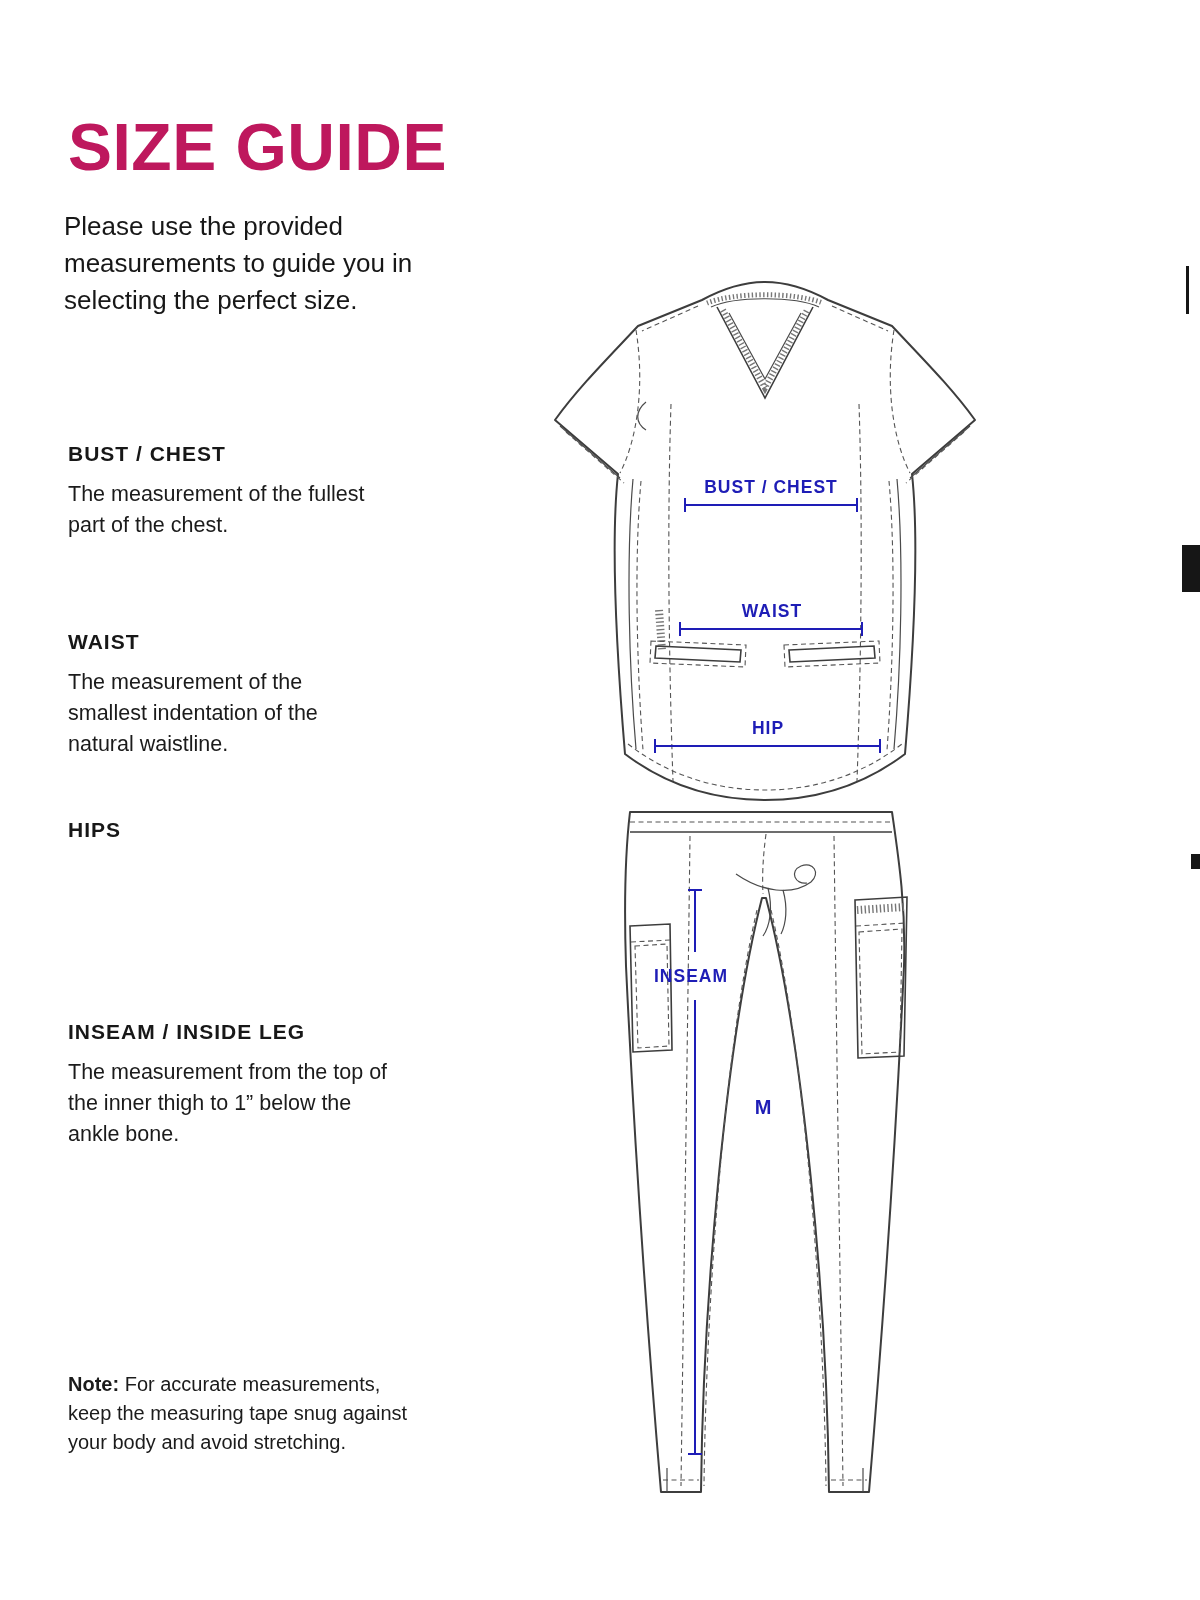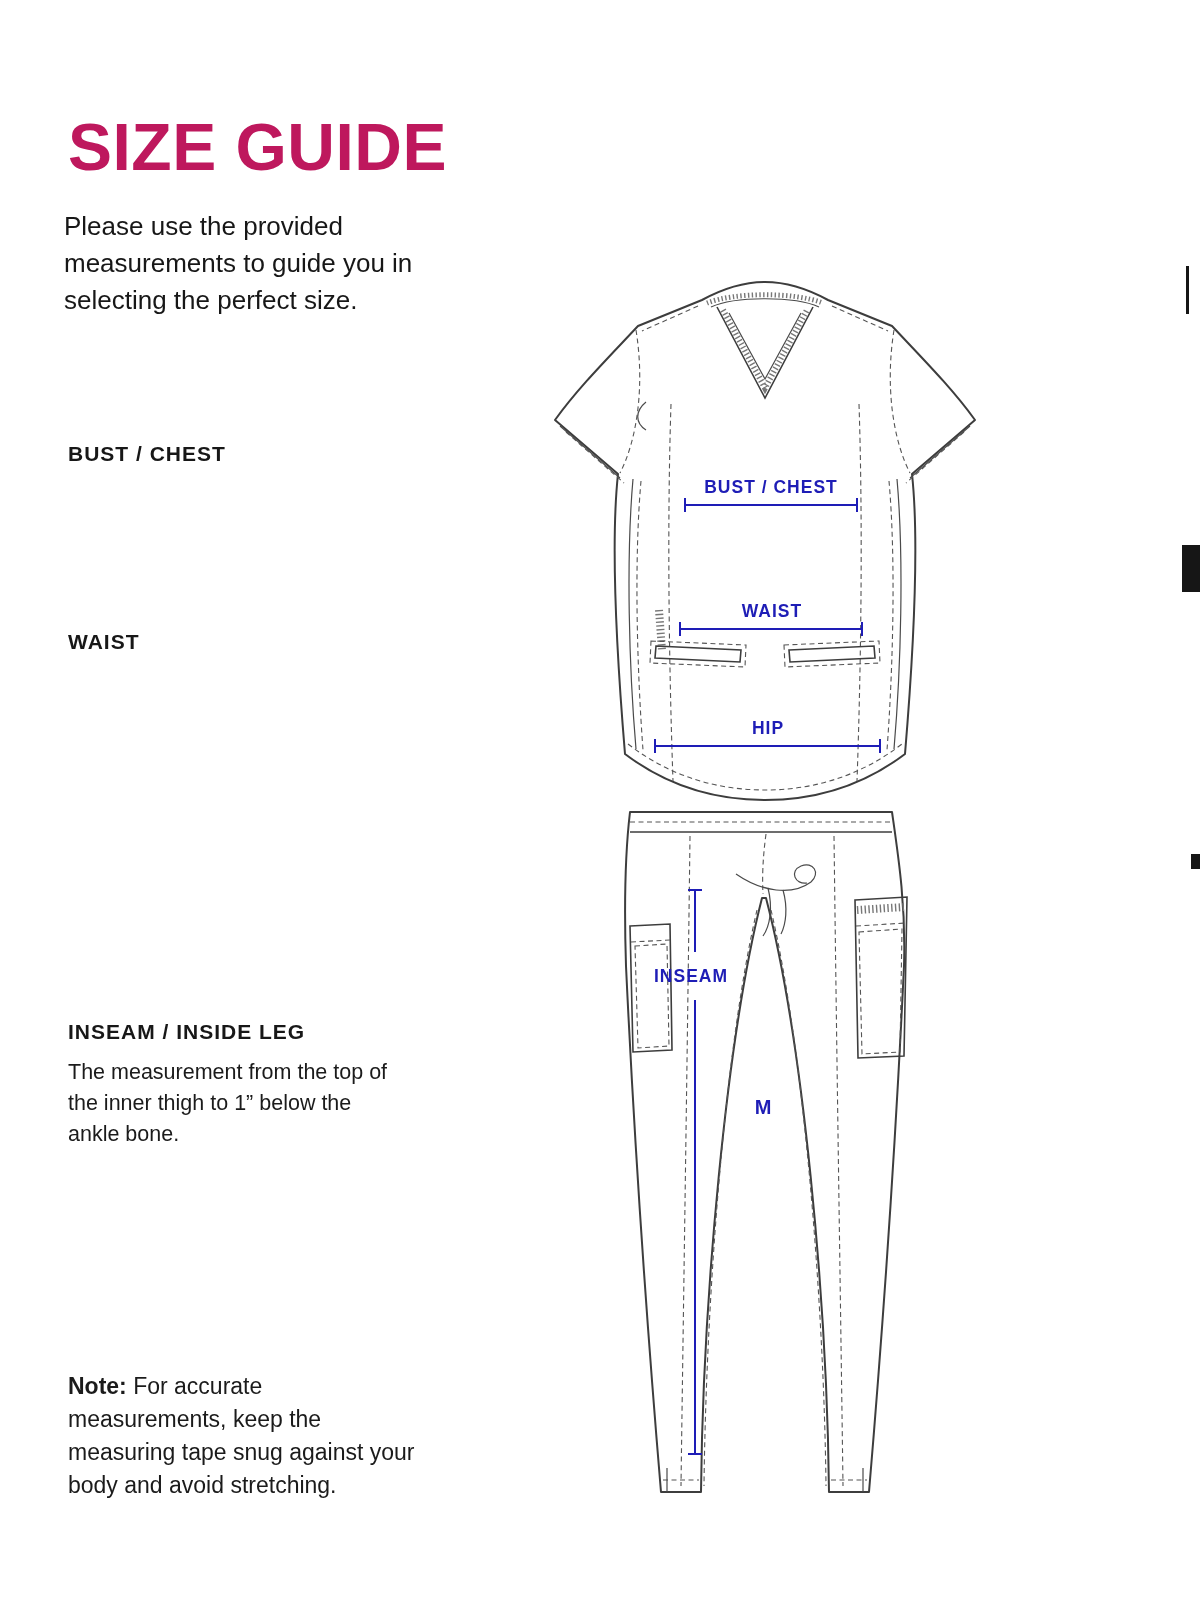--- a/index.html
+++ b/index.html
@@ -25,21 +25,21 @@
     margin: 0; font-size: 21px; font-weight: 700;
     letter-spacing: 1px; color: #171717;
   }
   .def p { margin: 13px 0 0 0; font-size: 21.5px; line-height: 1.44; }
   .def-bust   { top: 442px; }  .def-bust p   { width: 300px; }
   .def-waist  { top: 630px; }  .def-waist p  { width: 312px; }
   .def-hips   { top: 818px; }  .def-hips p   { width: 380px; }
   .def-inseam { top: 1020px; } .def-inseam p { width: 340px; }
   .note {
     position: absolute; left: 68px; top: 1370px; width: 348px;
-    font-size: 23px; line-height: 1.44; margin: 0;
+    font-size: 20px; line-height: 1.44; margin: 0;
   }
   .note strong { font-weight: 700; }
   .figure { position: absolute; left: 530px; top: 276px; width: 470px; height: 1262px; }
 
   
   .ol  { fill: #ffffff; stroke: #3d3d3d; stroke-width: 2; stroke-linejoin: round; }
   .ln  { fill: none; stroke: #3d3d3d; stroke-width: 1.6; }
   .ln2 { fill: none; stroke: #4a4a4a; stroke-width: 1.2; }
   .dash { fill: none; stroke: #555555; stroke-width: 1.1; stroke-dasharray: 5 3.5; }
   .rib  { fill: none; stroke: #777777; stroke-dasharray: 1.4 2.4; }
@@ -66,27 +66,30 @@
 <body>
 
 <div>
 
   <h1 class="title">SIZE GUIDE</h1>
 
   <p class="intro">Please use the provided measurements to guide you in selecting the perfect size.</p>
 
   <section class="def def-bust">
     <h2>BUST / CHEST</h2>
+    <p>The measurement of the fullest part of the chest.</p>
   </section>
 
   <section class="def def-waist">
     <h2>WAIST</h2>
+    <p>The measurement of the smallest indentation of the natural waistline.</p>
   </section>
 
   <section class="def def-hips">
+    <h2>HIPS</h2>
   </section>
 
   <section class="def def-inseam">
     <h2>INSEAM / INSIDE LEG</h2>
     <p>The measurement from the top of the inner thigh to 1” below the ankle bone.</p>
   </section>
 
   <p class="note">
     <strong>Note:</strong>
     <span>For accurate measurements, keep the measuring tape snug against your body and avoid stretching.</span>

